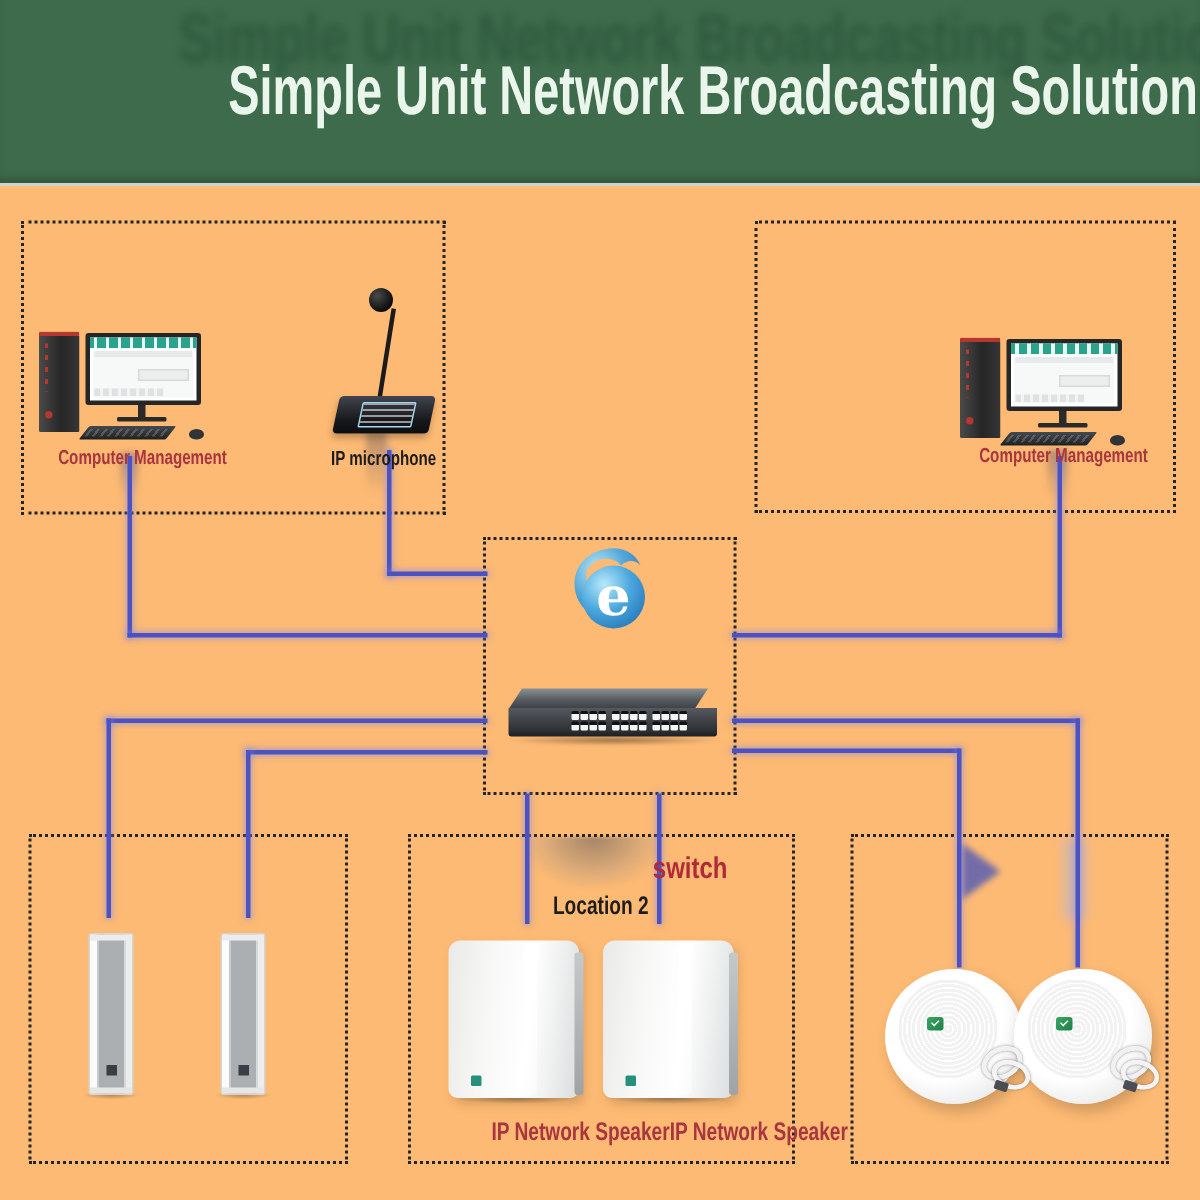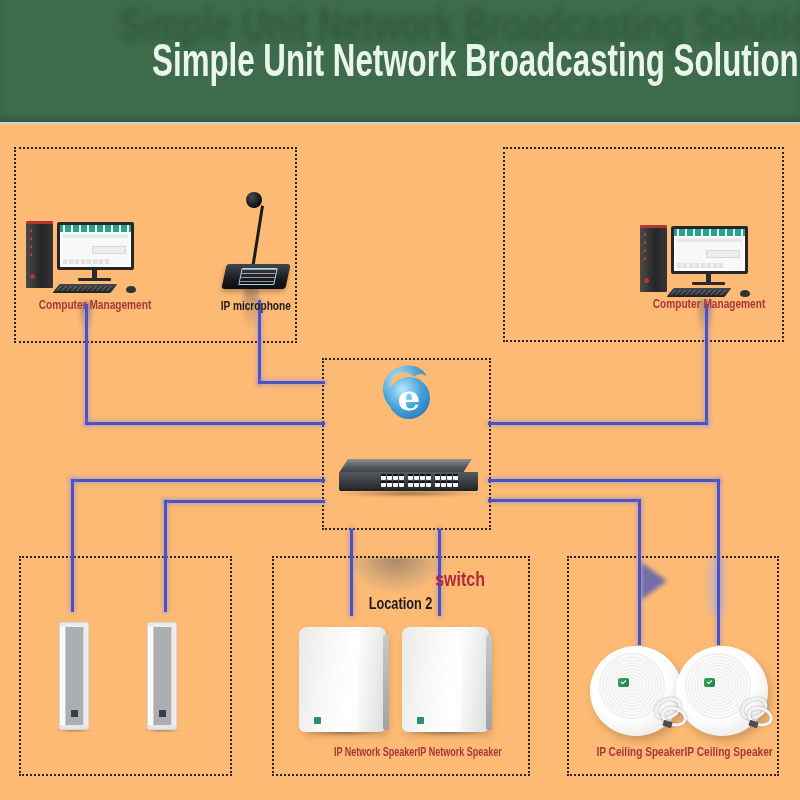--- a/index.html
+++ b/index.html
@@ -256,36 +256,35 @@
   <div class="dbox" style="left:272px;top:556px;width:258px;height:220px;"></div>
   <div class="btitle ctr" style="left:272px;top:594px;width:258px;font-size:17px;"><span class="cd">Location 2</span></div>
   <div class="dshadow" style="left:303px;top:729px;width:82px;height:7px;"></div>
   <div class="dshadow" style="left:406px;top:729px;width:82px;height:7px;"></div>
   <div class="wallspk" style="left:299px;top:627px;">
       <div class="wlogo"></div>
     </div>
   <div class="wallspk" style="left:402px;top:627px;">
       <div class="wlogo"></div>
     </div>
-  <div class="rlabel" style="left:272px;top:745px;width:258px;font-size:12px;"><span class="cd">IP Network SpeakerIP Network Speaker</span></div>
+  <div class="rlabel" style="left:288px;top:745px;width:258px;font-size:17px;"><span class="cd">IP Network SpeakerIP Network Speaker</span></div>
 
   <div class="dbox" style="left:567px;top:556px;width:212px;height:220px;"></div>
   <div class="ceilspk" style="left:590px;top:646px;">
     <div class="cmesh"></div>
     <div class="clogo"></div>
   </div>
   <div class="ceilspk" style="left:676px;top:646px;">
     <div class="cmesh"></div>
     <div class="clogo"></div>
   </div>
   <div class="cbracket" style="left:652px;top:696px;">
       <span class="w1"></span>
       <span class="w2"></span>
       <span class="plug"></span>
     </div>
   <div class="cbracket" style="left:738px;top:696px;">
       <span class="w1"></span>
       <span class="w2"></span>
       <span class="plug"></span>
     </div>
-  <div class="rlabel" style="left:567px;top:744px;width:212px;font-size:13.5px;"><span class="cd">IP Ceiling SpeakerIP Ceiling Speaker</span></div>
 
 </div>
 
 </body></html>

